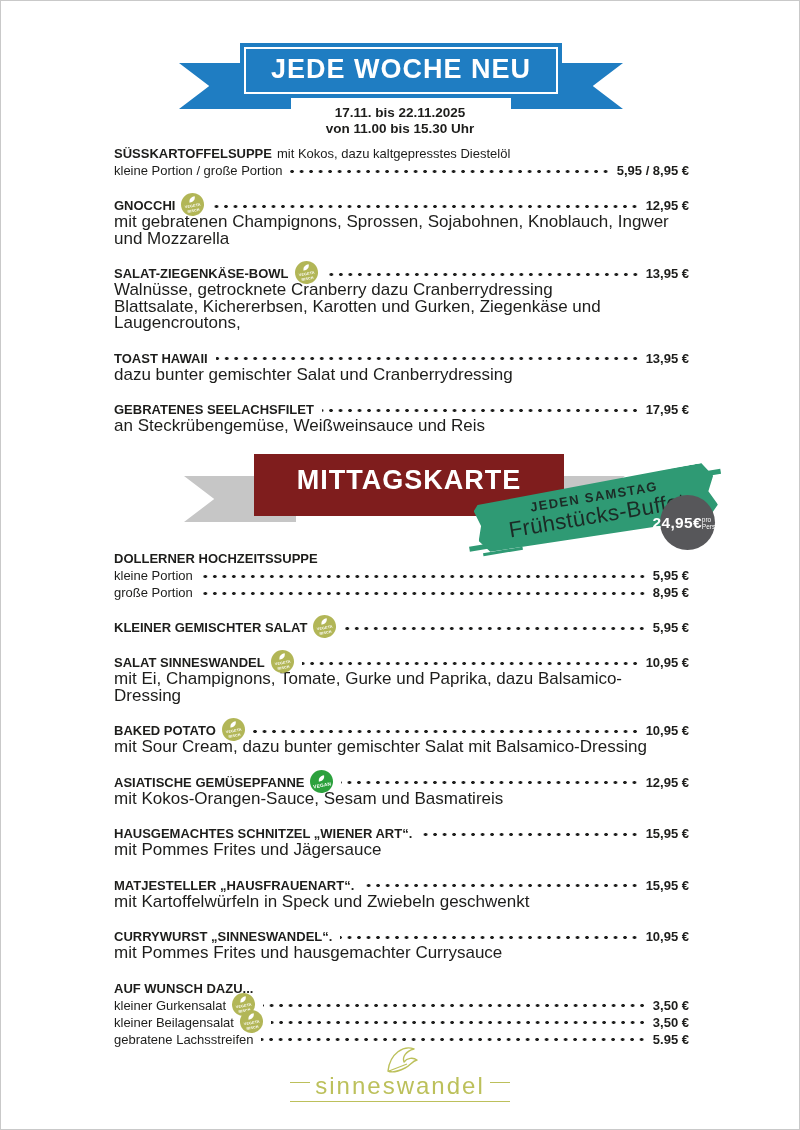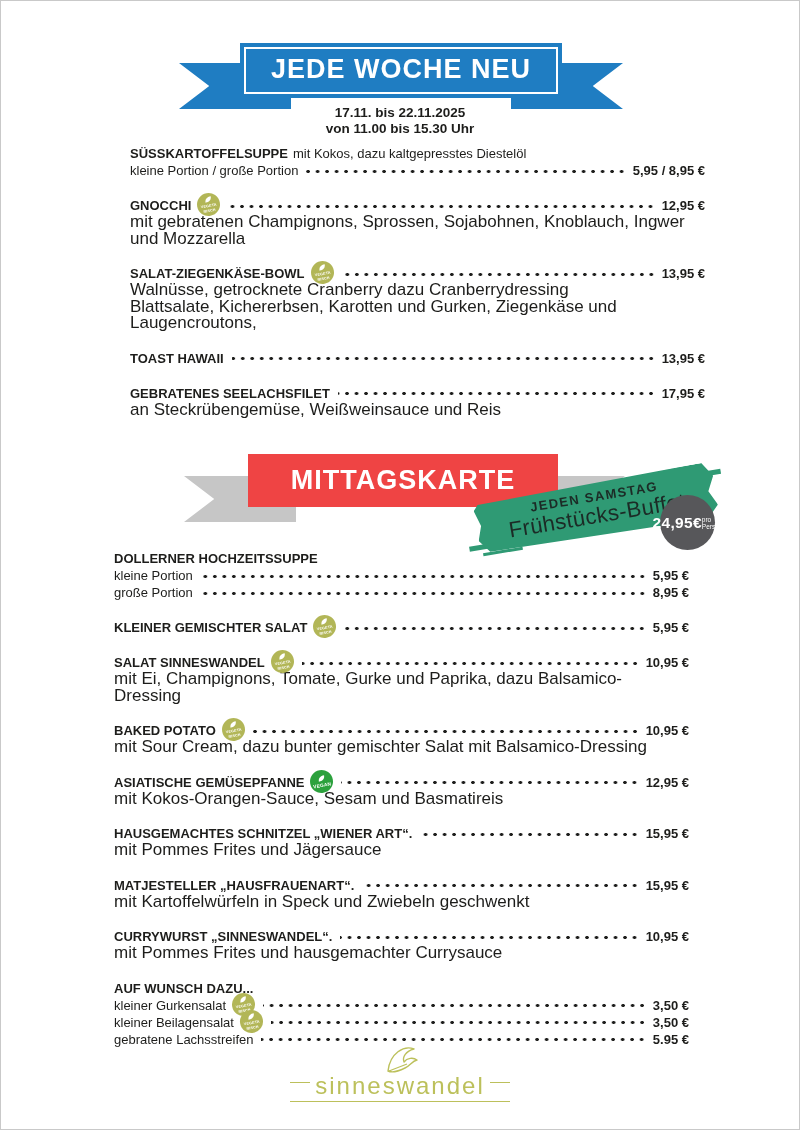--- a/index.html
+++ b/index.html
@@ -15,21 +15,21 @@
   .b-tail.right { left:510px; clip-path:polygon(0 0,100% 0,73% 50%,100% 100%,0 100%); }
   .b-band { position:absolute; top:42px; left:239px; width:322px; height:55px; background:#1f7dc2; }
   .b-band::after { content:""; position:absolute; inset:4px; border:2px solid #fff; pointer-events:none; }
   .b-title { position:relative; z-index:2; display:block; width:100%; text-align:center;
     line-height:53px; color:#fff; font-weight:bold; font-size:27px; letter-spacing:1px; }
   .b-dates { position:absolute; top:104px; left:0; width:100%; text-align:center;
     font-weight:bold; font-size:13.5px; line-height:1.18; z-index:1; }
 
   
   .menu { position:absolute; left:113px; width:575px; }
-  .menu.weekly { top:144px;margin-left:16px; }
+  .menu.weekly { top:144px; }
   .menu.lunch  { top:549px; }
   .item { margin-bottom:18px; }
   .row { display:flex; align-items:center; height:17px; overflow:visible; }
   .title { font-weight:bold; font-size:13px; white-space:nowrap; }
   .after-title { font-size:13px; margin-left:5px; white-space:nowrap; }
   .label { font-size:13px; white-space:nowrap; }
   .leader { flex:1; height:5px; margin:1px 6px 0 8px;
     background-image:radial-gradient(circle, #1d1d1b 1.5px, transparent 1.9px);
     background-size:9.5px 5px; background-repeat:repeat-x; background-position:right center; }
   .price { font-weight:bold; font-size:13px; white-space:nowrap; }
@@ -41,21 +41,21 @@
     margin-left:6px; margin-top:-2px; flex:none; transform:rotate(-10deg); text-align:center; }
   .badge.veg   { background:#b2b657; font-size:3.7px; }
   .badge.vegan { background:#2ca13d; font-size:4.8px; }
   .badge svg   { width:8px; height:7px; margin-bottom:1px; }
   .badge span  { line-height:1.15; letter-spacing:0.2px; display:block; }
 
   
   .g-tail { position:absolute; top:475px; width:112px; height:46px; background:#c6c6c6; }
   .g-tail.left  { left:183px; clip-path:polygon(0 0,100% 0,100% 100%,0 100%,27% 50%); }
   .g-tail.right { left:512px; clip-path:polygon(0 0,100% 0,73% 50%,100% 100%,0 100%); }
-  .g-band { position:absolute; top:453px; left:247px; width:310px; height:53px; background:#ef4444; z-index:1; }
+  .g-band { position:absolute; top:453px; left:253px; width:310px; height:62px; background:#7f1d1d; z-index:1; }
   .g-title { display:block; width:100%; text-align:center; line-height:53px; color:#fff;
     font-weight:bold; font-size:27px; letter-spacing:1px; }
 
   
   .promo { position:absolute; left:472px; top:464px; width:248px; height:95px; z-index:3; }
   .brush { position:absolute; left:2px; top:16px; width:242px; height:56px; background:#2f9a74;
     transform:rotate(-9.5deg); display:flex; flex-direction:column; align-items:center; justify-content:center;
     clip-path:polygon(2% 8%, 96% 0%, 100% 26%, 97% 52%, 100% 78%, 95% 100%, 4% 94%, 0% 72%, 2% 46%, 0% 18%); }
   .brush-streak { position:absolute; background:#2f9a74; transform:rotate(-9.5deg); }
   .streak1 { left:-4px; top:76px; width:70px; height:5px; }
@@ -139,20 +139,21 @@
       <div class="desc">Walnüsse, getrocknete Cranberry dazu Cranberrydressing</div>
       <div class="desc">Blattsalate, Kichererbsen, Karotten und Gurken, Ziegenkäse und Laugencroutons,</div>
     </div>
 
     <div class="item">
       <div class="row">
         <span class="title">TOAST HAWAII</span>
         <span class="leader"></span>
         <span class="price">13,95 €</span>
       </div>
+      <div class="desc">dazu bunter gemischter Salat und Cranberrydressing</div>
     </div>
 
     <div class="item">
       <div class="row">
         <span class="title">GEBRATENES SEELACHSFILET</span>
         <span class="leader"></span>
         <span class="price">17,95 €</span>
       </div>
       <div class="desc">an Steckrübengemüse, Weißweinsauce und Reis</div>
     </div>

